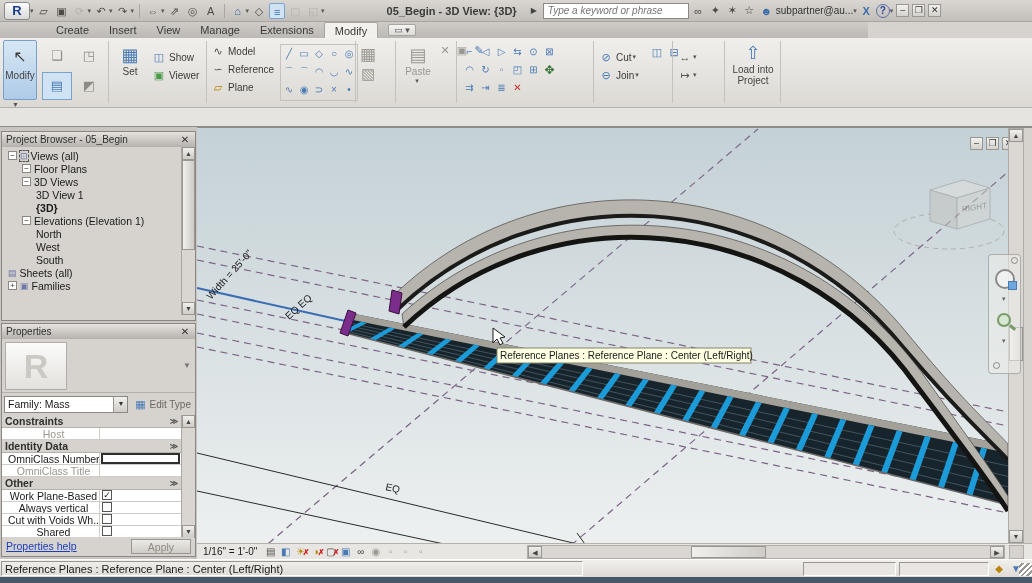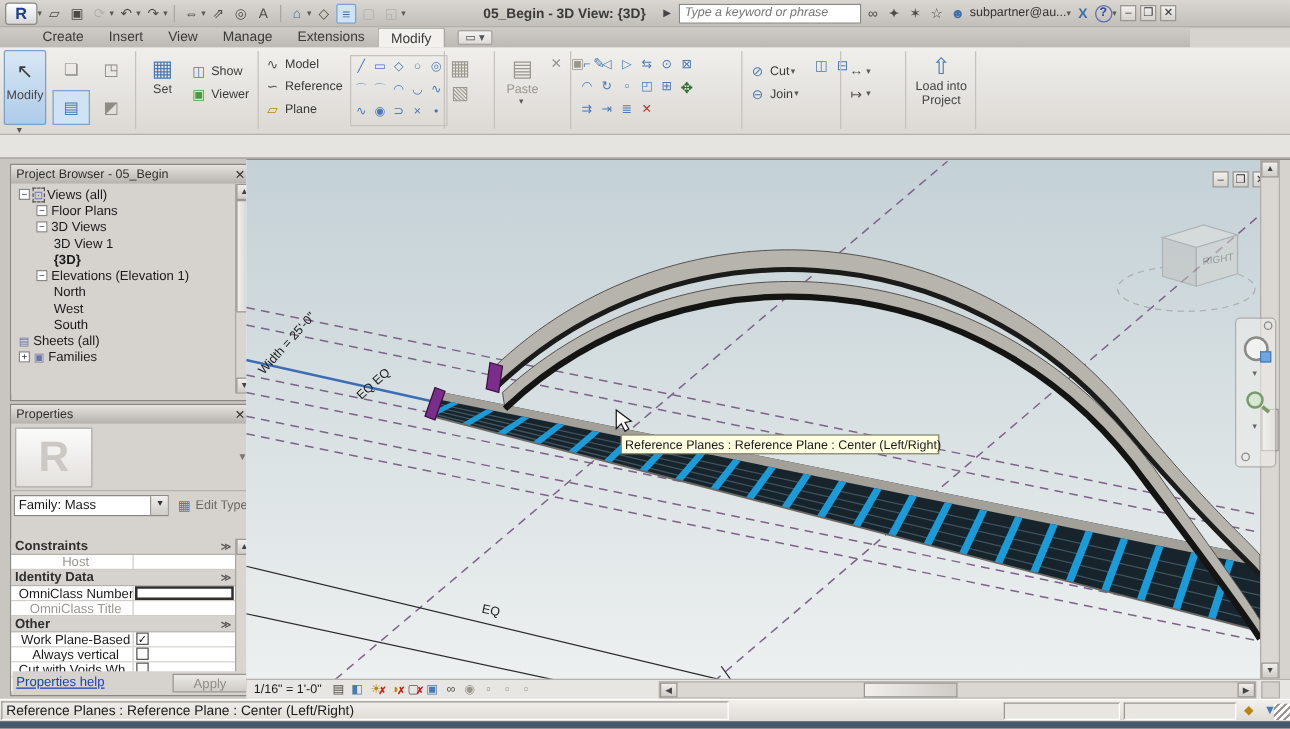--- a/index.html
+++ b/index.html
@@ -25,22 +25,22 @@
   #searchbox { width:146px; height:16px; border:1px solid #8a8a88; background:#fff; font-style:italic;
     color:#8a8a88; font-size:10px; padding:0 4px; }
   .tb-right-ic { display:inline-block; min-width:15px; text-align:center; font-size:11px; color:#4d4a46; }
   #account-label { font-size:10px; color:#333; white-space:nowrap; }
   #help-ic { width:14px; height:14px; border:1px solid #5a6ea8; border-radius:50%; color:#2a4a9a;
     font-size:10px; text-align:center; line-height:12px; font-weight:bold; }
   .winbtn { width:13px; height:13px; text-align:center; line-height:11px; font-size:9px; color:#333;
     border:1px solid #9a9792; background:linear-gradient(#f2f1ef,#d5d2cd); margin-left:1px; }
 
   
-  #tabrow { left:0; top:22px; width:952px; height:16px; background:linear-gradient(#cfccc7,#bcb9b4);
-    display:flex; align-items:flex-end; padding-left:24px; }
+  #tabrow { left:0; top:22px; width:868px; height:16px; background:linear-gradient(#cfccc7,#bcb9b4);
+    display:flex; align-items:flex-end; padding-left:46px; }
   .rtab { padding:1px 10px; font-size:11px; color:#3a3a38; height:16px; line-height:14px; }
   .rtab.active { background:#f2f1ee; border:1px solid #a8a5a0; border-bottom:none; border-radius:2px 2px 0 0;
     font-weight:normal; }
   #panel-toggle { margin-left:10px; font-size:9px; color:#555; background:linear-gradient(#f4f3f1,#dddbd7);
     border:1px solid #a8a5a0; border-radius:2px; padding:0 5px; height:12px; line-height:11px; margin-bottom:2px; }
 
   
   #ribbon { left:0; top:38px; width:1032px; height:70px; background:linear-gradient(#f0efec,#dcd9d4);
     border-bottom:1px solid #b5b2ad; }
   .rib-sep { position:absolute; top:3px; width:1px; height:62px; background:#c5c2bd; }
@@ -62,21 +62,21 @@
   .stackrow { display:flex; align-items:center; gap:3px; height:18px; font-size:10px; color:#3a3a38; }
   .grid5 { display:grid; grid-template-columns:repeat(5,14px); grid-auto-rows:17px; gap:1px; }
   .grid6 { display:grid; grid-template-columns:repeat(6,15px); grid-auto-rows:17px; gap:1px; }
   .gcell { text-align:center; font-size:10px; line-height:16px; color:#4a7ab5; }
 
   
   #optionsbar { left:0; top:108px; width:1032px; height:19px; background:#e5e4e1; border-bottom:1px solid #8f8c88; }
 
   
   #leftcol { left:0; top:127px; width:197px; height:433px; background:#c9c6c1; }
-  .panel { position:absolute; left:8px; width:195px; background:#d6d3ce; border:1px solid #8a8784; }
+  .panel { position:absolute; left:1px; width:195px; background:#d6d3ce; border:1px solid #8a8784; }
   .panel-hd { height:15px; background:linear-gradient(#e6e3de,#b5b2ad); display:flex; align-items:center;
     justify-content:space-between; padding:0 4px; font-size:10px; color:#2f2f2d; }
   .panel-x { font-size:10px; color:#333; width:12px; text-align:center; }
   #pb-body { position:relative; height:168px; background:#d6d3ce; overflow:hidden; }
   .tree-row { display:flex; align-items:center; height:13px; font-size:10.5px; white-space:nowrap; }
   .tree-row .exp { width:9px; height:9px; border:1px solid #8a8784; background:#fff; font-size:8px;
     line-height:7px; text-align:center; margin-right:3px; color:#333; flex:none; }
   .tree-row .ticon { margin-right:3px; font-size:9px; color:#6a77a8; flex:none; }
   .tree-row.sel-root .ticon { outline:1px dashed #555; }
   .vscroll { position:absolute; width:14px; background:#d9d6d1; border-left:1px solid #aaa7a2; }
@@ -87,21 +87,21 @@
   #props-preview { height:54px; background:#d6d3ce; border-bottom:1px solid #b5b2ad; position:relative; }
   #preview-img { position:absolute; left:3px; top:3px; width:62px; height:48px; background:linear-gradient(#fbfbfa,#e3e1dd);
     border:1px solid #b0ada8; color:#ccc9c4; font-size:34px; font-weight:bold; text-align:center; line-height:46px; }
   #preview-caret { position:absolute; right:4px; top:22px; font-size:8px; color:#777; }
   #type-row { height:22px; display:flex; align-items:center; gap:3px; padding:2px; }
   #family-combo { flex:1; height:17px; background:#fff; border:1px solid #8a8784; display:flex;
     align-items:center; justify-content:space-between; font-size:10.5px; padding-left:3px; }
   #family-combo .cbtn { width:14px; height:15px; background:linear-gradient(#f0efec,#cfccc7);
     border-left:1px solid #9a9792; font-size:7px; text-align:center; line-height:14px; color:#333; }
   #edit-type { display:flex; align-items:center; gap:2px; font-size:10px; color:#6a6761; padding:0 2px; }
-  #props-grid { position:relative; font-size:10.5px;margin-top:16px; }
+  #props-grid { position:relative; font-size:10.5px; }
   .pg-inner { margin-right:14px; }
   .pg-section { height:13px; background:#d6d3ce; border-bottom:1px solid #b5b2ad; font-weight:bold;
     display:flex; justify-content:space-between; align-items:center; padding:0 3px; color:#2f2f2d; }
   .pg-section .chev { font-size:8px; color:#555; }
   .pg-row { height:12px; display:flex; border-bottom:1px solid #d0cdc8; background:#fff; }
   .pg-row .lbl { width:98px; padding-left:6px; border-right:1px solid #d0cdc8; overflow:hidden; white-space:nowrap;text-align:center; }
   .pg-row .lbl.dis { color:#9a978f; }
   .pg-row .val { flex:1; position:relative; }
   .pg-input { position:absolute; inset:0px 1px; border:2px solid #2f2f2d; background:#fff; }
   .pg-check { width:10px; height:10px; border:1px solid #555; background:#fff; margin:0px 0 0 2px;

